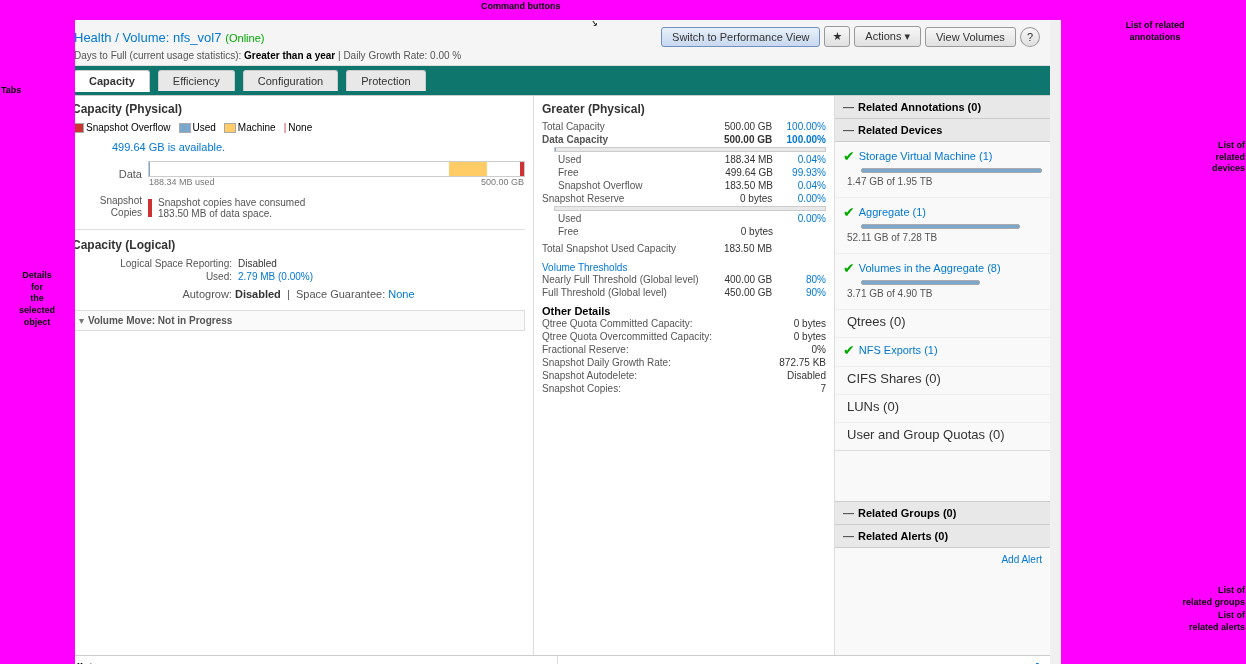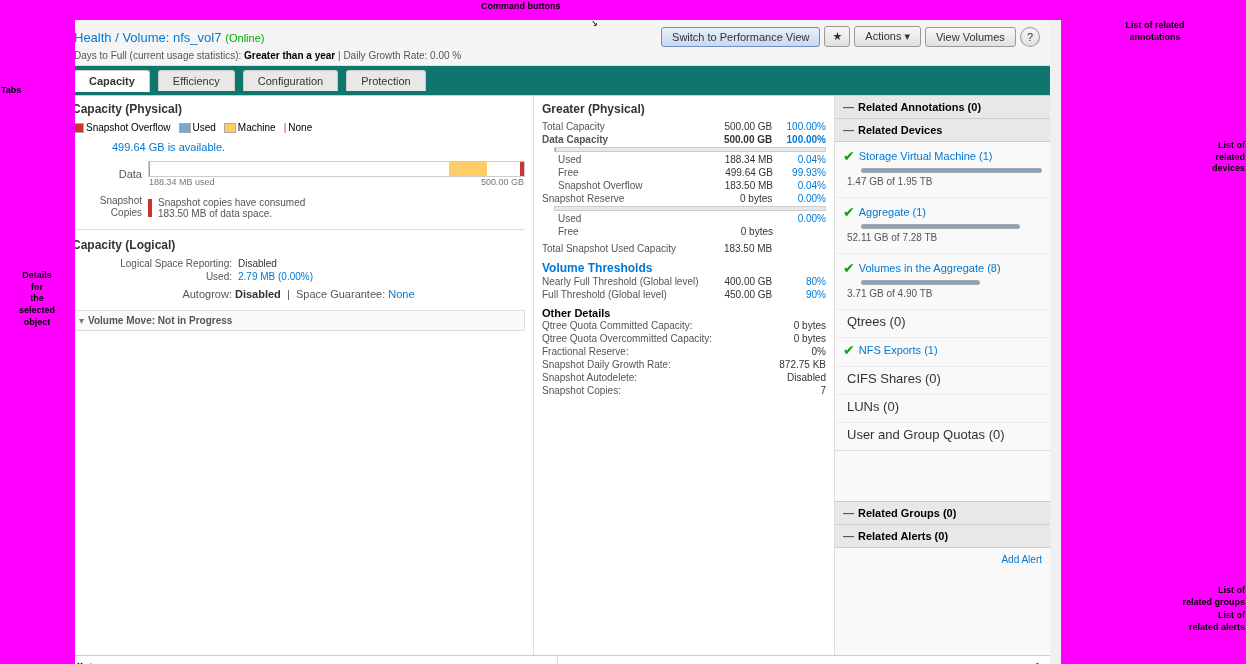--- a/index.html
+++ b/index.html
@@ -77,21 +77,21 @@
     .details-row { display: flex; justify-content: space-between; font-size: 10px; padding: 1px 0; }
     .details-row .key { color: #555; width: 220px; }
     .details-row .val1 { width: 80px; text-align: right; color: #333; }
     .details-row .val2 { width: 70px; text-align: right; color: #0078d4; }
     
     .sub-row { display: flex; justify-content: space-between; font-size: 10px; padding: 1px 0 1px 16px; }
     .sub-row .key { color: #555; width: 204px; }
     .sub-row .val1 { width: 80px; text-align: right; color: #333; }
     .sub-row .val2 { width: 70px; text-align: right; color: #0078d4; }
     
-    .threshold-link { color: #0078d4; text-decoration: none; font-weight: bold; font-size: 12px; }
+    .threshold-link { color: #0078d4; text-decoration: none; font-weight: normal; font-size: 10px; }
     
     
     .events-header { display: flex; align-items: center; justify-content: space-between; margin-bottom: 4px; }
     .sidebar-item { display: flex; align-items: center; gap: 4px; font-size: 11px; margin-bottom: 4px; }
     .sidebar-item-link { color: #0078d4; text-decoration: none; font-size: 11px; }
     .sidebar-sub { font-size: 10px; color: #555; margin-left: 4px; margin-bottom: 4px; }
     .sidebar-plain { font-size: 13px; color: #333; margin-bottom: 4px; padding-left: 4px; }
     .add-alert { font-size: 10px; color: #0078d4; text-decoration: none; float: right; margin-top: 2px; }
     
     

